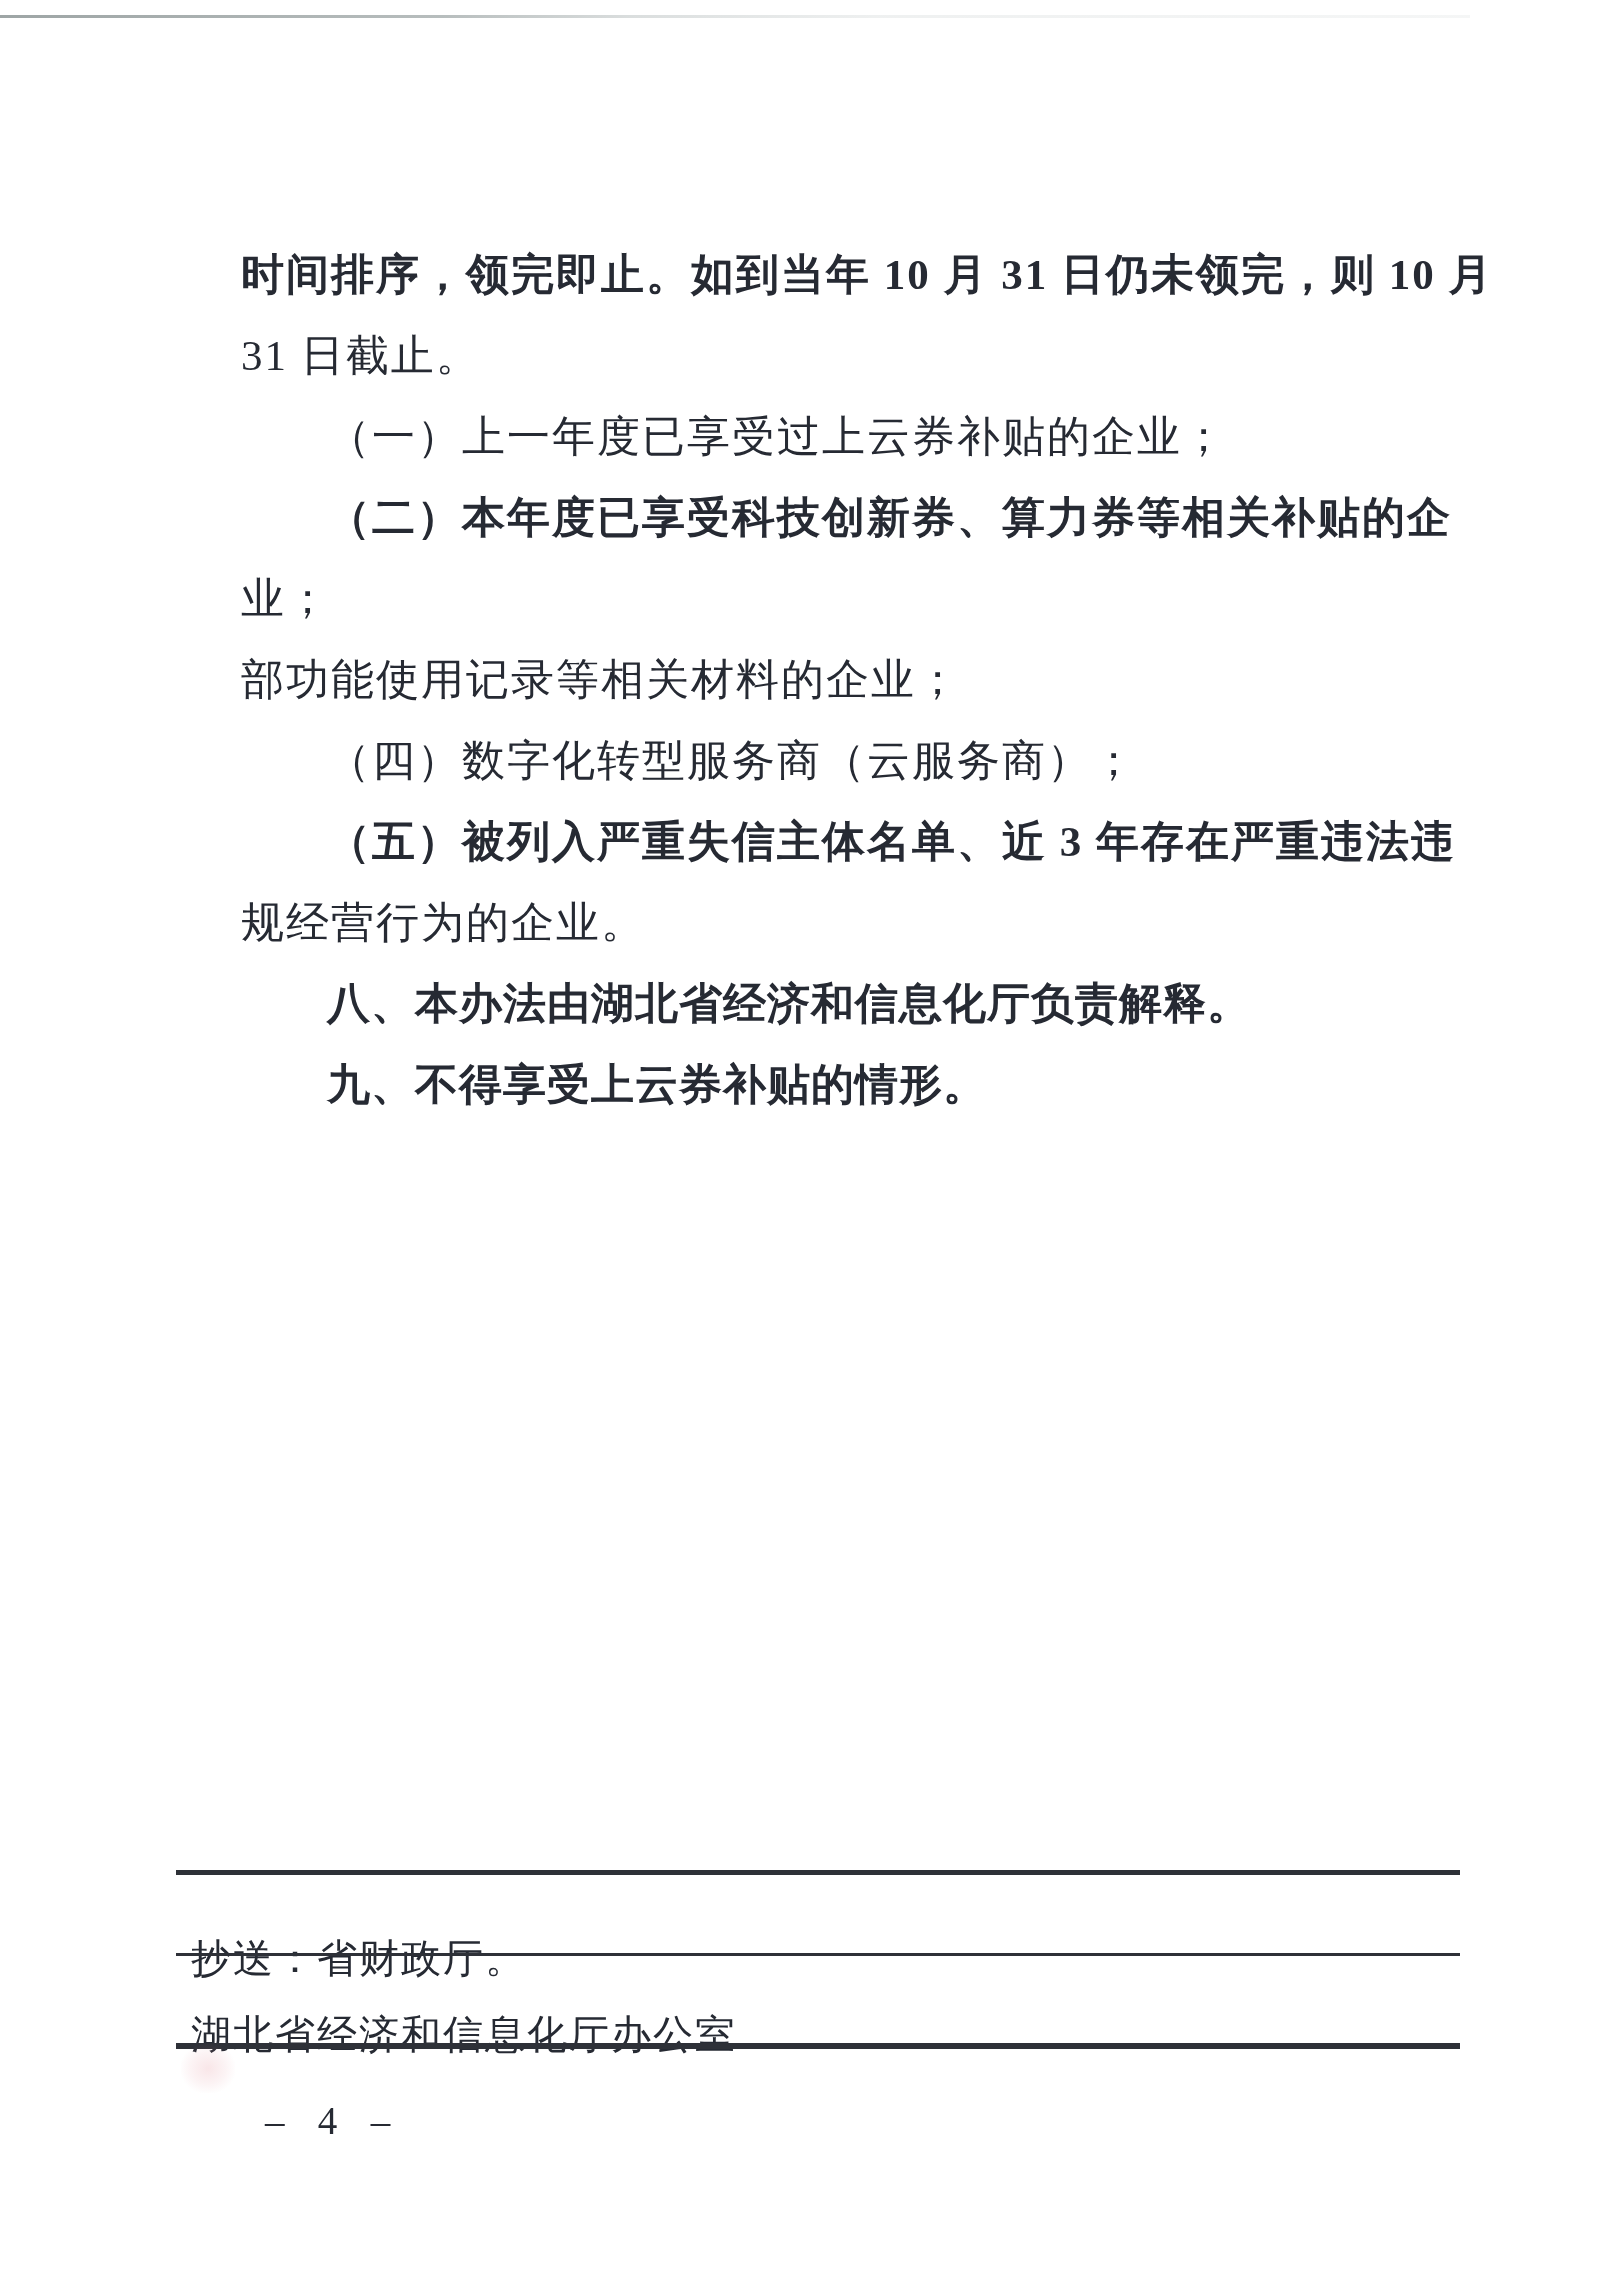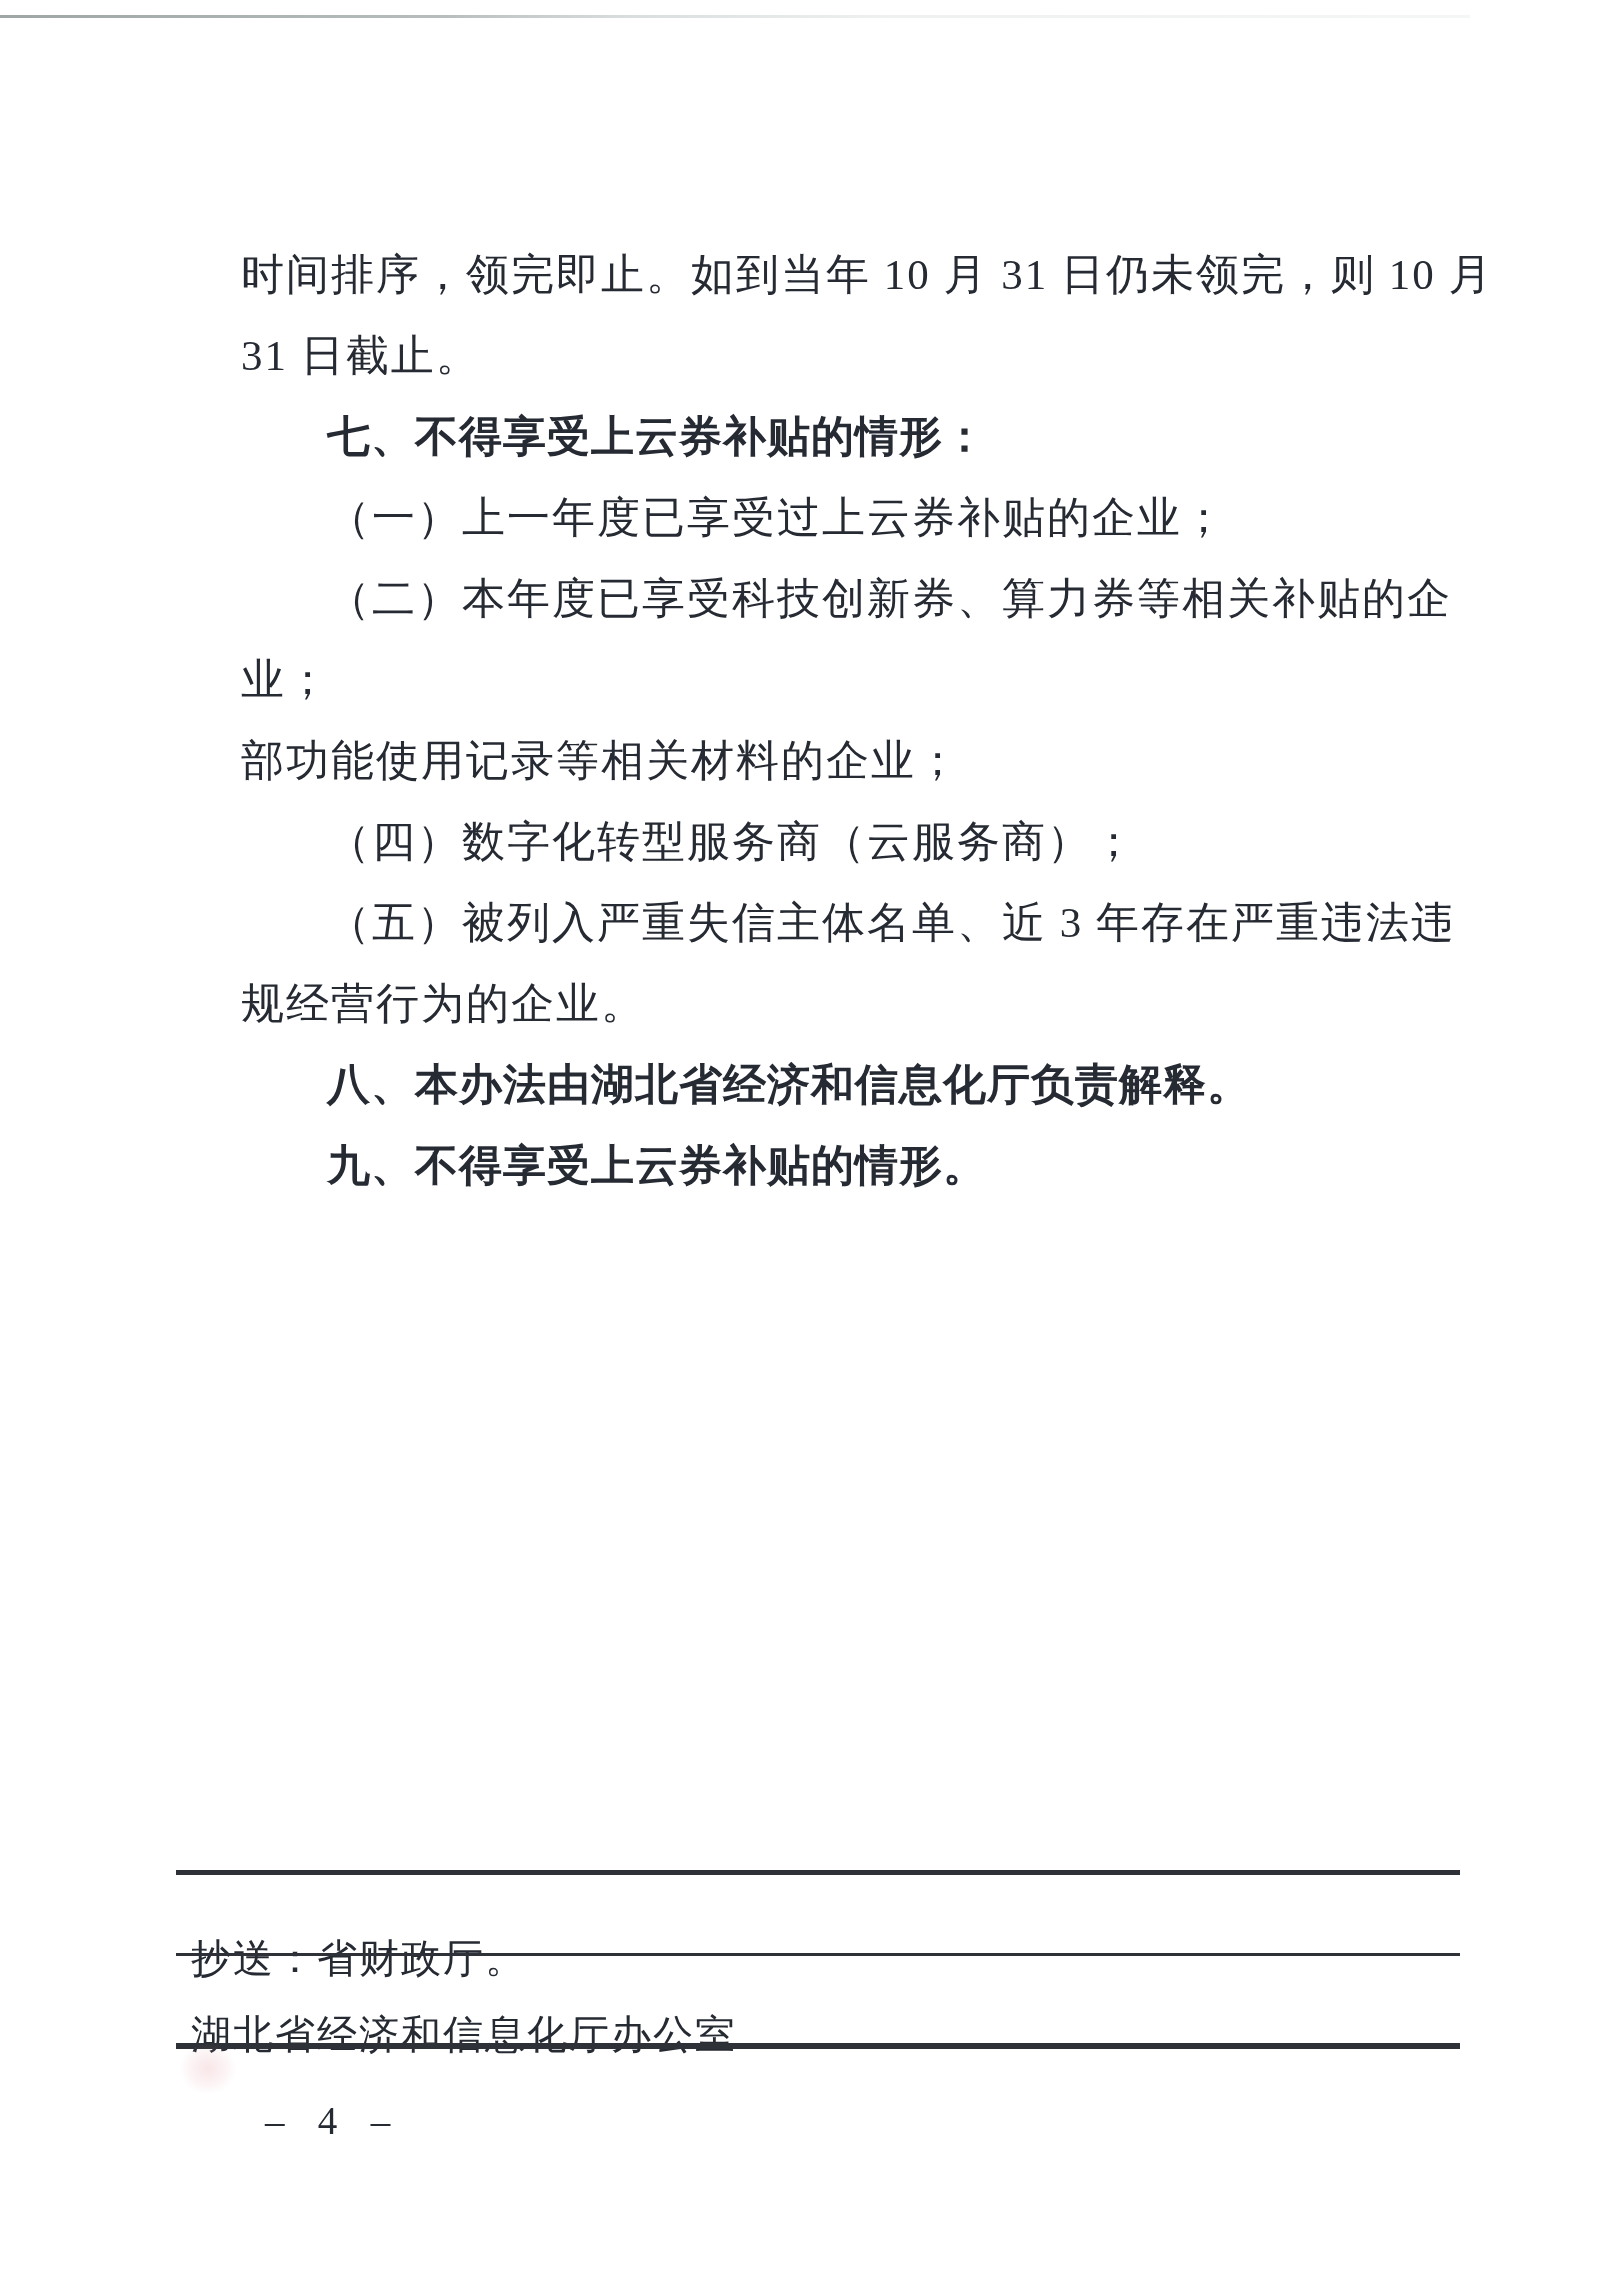--- a/index.html
+++ b/index.html
@@ -59,20 +59,21 @@
     letter-spacing: 2px;
     white-space: nowrap;
     color: var(--ink);
   }
   .line.indent {
     padding-left: 86px;
   }
   .line.justify {
     text-align: justify;
     text-align-last: justify;
+    font-weight: bold;
   }
   .line.bold {
     font-family: "Liberation Sans", "DejaVu Sans", sans-serif;
     font-weight: 700;
     letter-spacing: 1px;
   }
   
   .rule {
     position: absolute;
     left: 176px;
@@ -119,21 +120,20 @@
 </head>
 <body>
 
 <div class="page">
 
   <div class="scan-top"></div>
 
   <div class="doc-body" id="doc-lines">
       <div class="line justify">时间排序，领完即止。如到当年 10 月 31 日仍未领完，则 10 月</div>
       <div class="line">31 日截止。</div>
-      <div class="line bold indent">七、不得享受上云券补贴的情形：</div>
       <div class="line indent">（一）上一年度已享受过上云券补贴的企业；</div>
       <div class="line indent justify">（二）本年度已享受科技创新券、算力券等相关补贴的企</div>
       <div class="line">业；</div>
       <div class="line">部功能使用记录等相关材料的企业；</div>
       <div class="line indent">（四）数字化转型服务商（云服务商）；</div>
       <div class="line indent justify">（五）被列入严重失信主体名单、近 3 年存在严重违法违</div>
       <div class="line">规经营行为的企业。</div>
       <div class="line bold indent">八、本办法由湖北省经济和信息化厅负责解释。</div>
       <div class="line bold indent">九、不得享受上云券补贴的情形。</div>
     </div>

